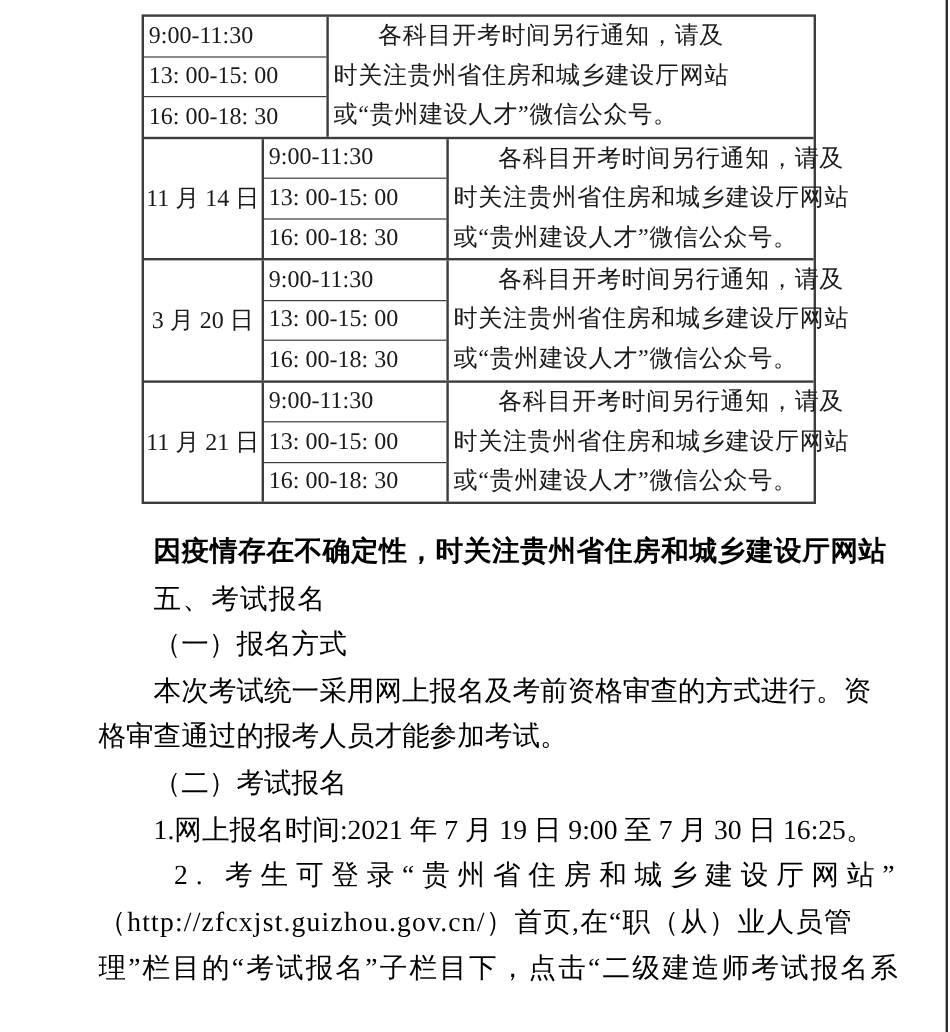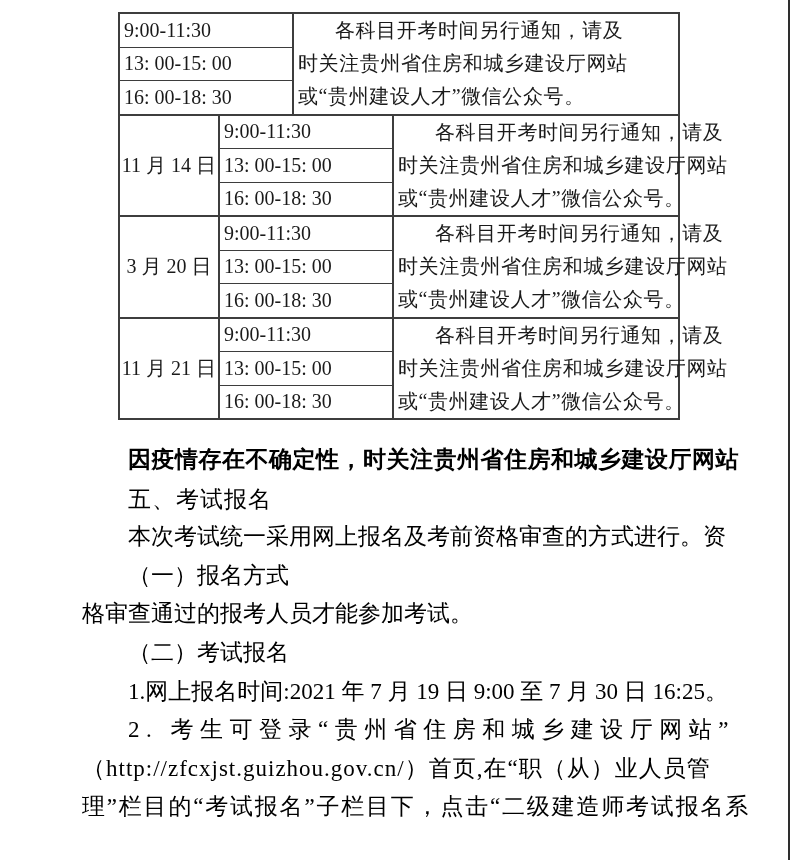--- a/index.html
+++ b/index.html
@@ -33,21 +33,21 @@
   .trow { flex: 1; display: flex; min-height: 0; }
   .trow + .trow { border-top: 2px solid #3d3d3d; }
   .date-cell {
     width: 100px; flex: none;
     display: flex; align-items: center; justify-content: center;
     font-size: 20px; white-space: nowrap;
     border-right: 2px solid #3d3d3d;
     color: #1a1a1a;
   }
   .time-col {
-    width: 174px; flex: none;
+    width: 154px; flex: none;
     display: flex; flex-direction: column;
     border-right: 2px solid #3d3d3d;
   }
   .time-cell {
     flex: 1;
     display: flex; align-items: center;
     padding-left: 4px;
     font-size: 20px; white-space: nowrap;
     color: #1a1a1a;
   }
@@ -68,21 +68,21 @@
     width: 670px;
     font-size: 23px; line-height: 38.6px;
     color: #000000;
   }
   .line { white-space: nowrap; }
   .line.indent { padding-left: 46px; }
   .line.bold { font-weight: bold; letter-spacing: 0.5px; }
   .line.hei { font-family: "Liberation Sans", sans-serif; font-weight: 400; letter-spacing: 1px; }
   .line.ls1 { letter-spacing: 1px; }
   .line.ls2 { letter-spacing: 1.8px; }
-  .line.ls6 { letter-spacing: 6.5px; }
+  .line.ls6 { letter-spacing: 6.5px; text-align: right; }
 </style>
 </head>
 <body>
 
 <div class="page">
   <div class="schedule">
   <div class="trow">
     <div class="time-col">
           <div class="time-cell">9:00-11:30</div>
           <div class="time-cell">13: 00-15: 00</div>
@@ -133,22 +133,22 @@
     <div class="note-cell">
           <div class="note-line nindent">各科目开考时间另行通知，请及</div>
           <div class="note-line">时关注贵州省住房和城乡建设厅网站</div>
           <div class="note-line">或“贵州建设人才”微信公众号。</div>
         </div>
   </div>
 </div>
   <div class="body-text">
       <div class="line bold indent">因疫情存在不确定性，时关注贵州省住房和城乡建设厅网站</div>
       <div class="line hei indent">五、考试报名</div>
+      <div class="line indent">（一）报名方式</div>
       <div class="line indent">本次考试统一采用网上报名及考前资格审查的方式进行。资</div>
-      <div class="line indent">（一）报名方式</div>
       <div class="line">格审查通过的报考人员才能参加考试。</div>
       <div class="line indent">（二）考试报名</div>
       <div class="line indent">1.网上报名时间:2021 年 7 月 19 日 9:00 至 7 月 30 日 16:25。</div>
       <div class="line indent ls6">2. 考生可登录“贵州省住房和城乡建设厅网站”</div>
       <div class="line ls1">（http://zfcxjst.guizhou.gov.cn/）首页,在“职（从）业人员管</div>
       <div class="line ls2">理”栏目的“考试报名”子栏目下，点击“二级建造师考试报名系</div>
     </div>
   <div class="right-rule"></div>
 </div>
 

